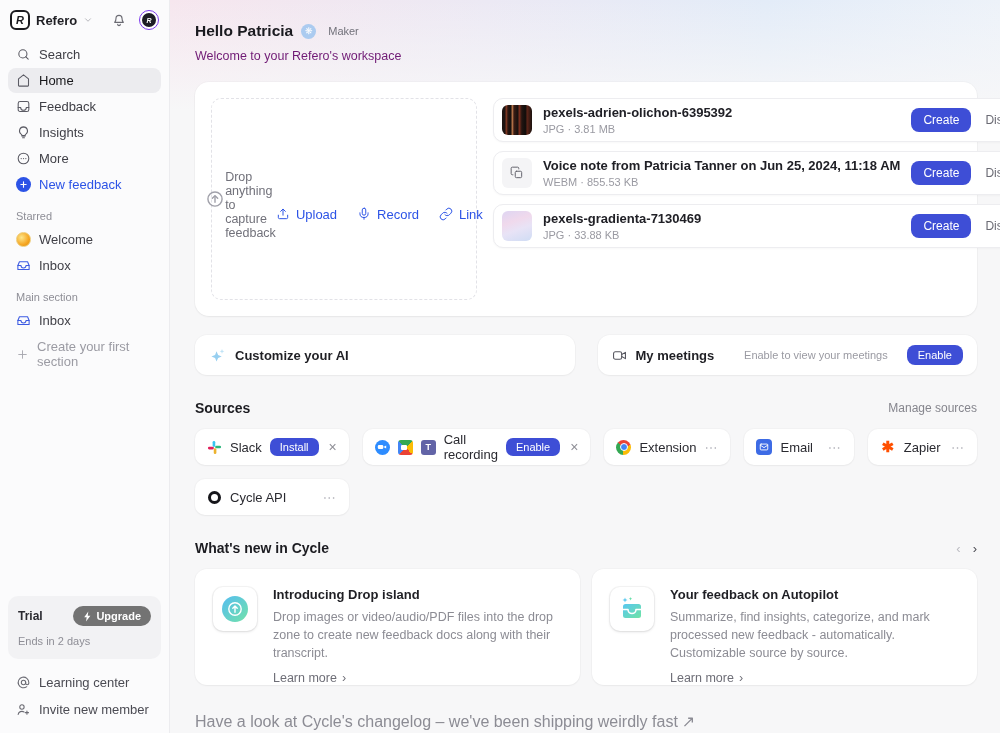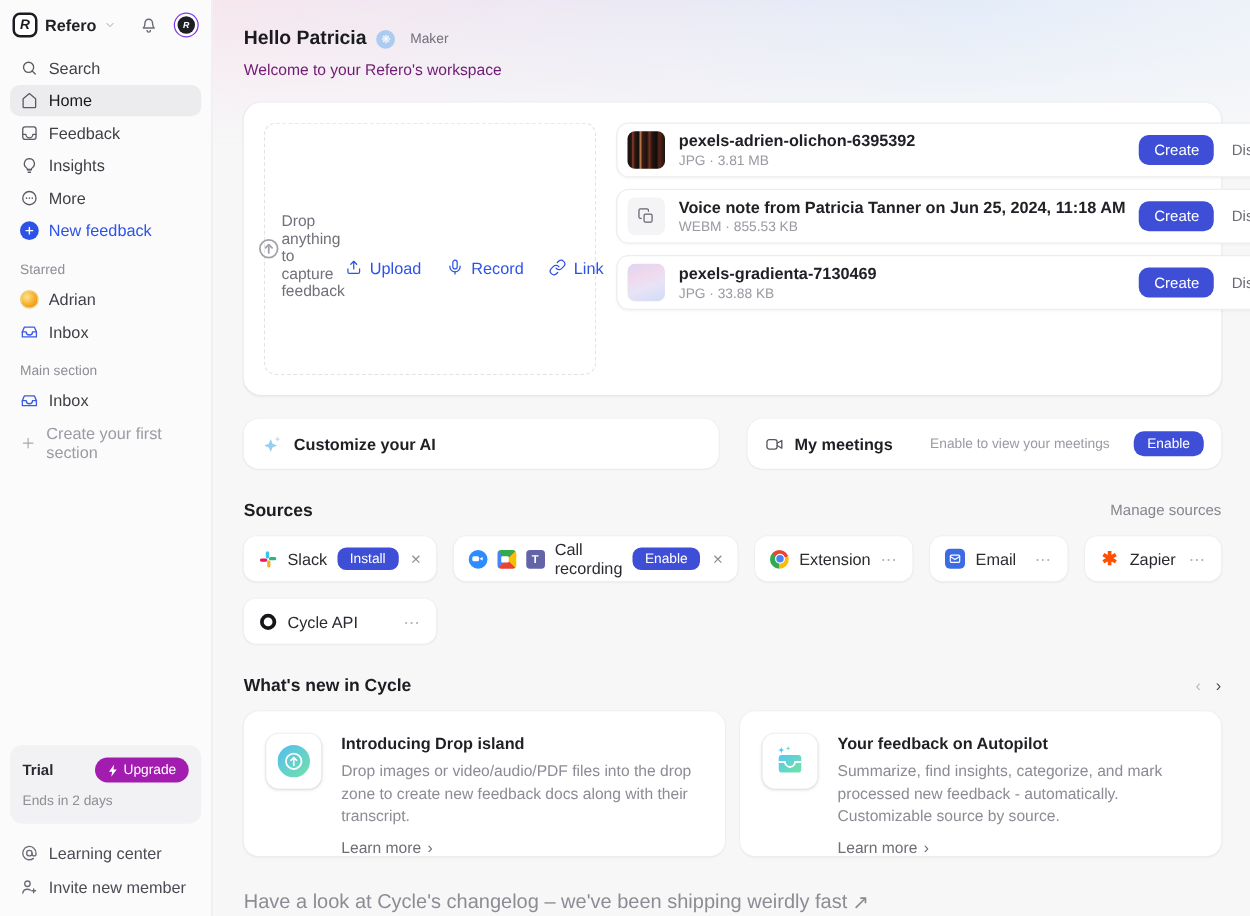--- a/index.html
+++ b/index.html
@@ -55,22 +55,22 @@
     border:1px solid #eecb77;
   }
   .inbox-ic { color:#3d5be2 !important; }
   .muted-item { color:#9b9ba3; }
   .muted-item .icn { color:#a6a6ad; }
   .trial-card { background:#f2f2f4; border-radius:10px; padding:10px 10px 12px; margin-top:auto; margin-bottom:10px; }
   .trial-row { display:flex; align-items:center; justify-content:space-between; }
   .trial-title { font-size:12px; font-weight:600; color:#2a2a30; }
   .upgrade-btn {
     display:flex; align-items:center; gap:4px;
-    background:#a21caf; color:#fff; border:none; border-radius:999px;
-    font-size:11px; font-weight:400; padding:4px 10px; cursor:pointer;
+    background:#737373; color:#fff; border:none; border-radius:999px;
+    font-size:11px; font-weight:700; padding:4px 10px; cursor:pointer;
     font-family:"Liberation Sans",sans-serif;
   }
   .trial-ends { font-size:11px; color:#8e8e96; margin-top:9px; }
   .foot-item { display:flex; align-items:center; gap:8px; padding:6px 8px; font-size:13px; color:#4b4b53; cursor:pointer; }
   .foot-item .icn { color:#6b6b73; }
 
   
   .main { flex:1; position:relative; overflow:hidden; height:733px; }
   .hero-bg {
     position:absolute; top:0; left:0; right:0; height:115px; pointer-events:none;
@@ -254,21 +254,21 @@
         <svg width="9" height="9" viewBox="0 0 24 24" style="stroke:#fff;fill:none;stroke-width:3;stroke-linecap:round">
             <path d="M12 5v14M5 12h14"></path>
           </svg>
       </span>
       <span>New feedback</span>
     </div>
 
     <div class="section-label">Starred</div>
     <div class="nav-item">
       <span class="adrian-av"></span>
-      <span>Adrian</span>
+      <span>Welcome</span>
     </div>
     <div class="nav-item">
       <svg class="icn inbox-ic" width="15" height="15" viewBox="0 0 24 24">
           <path d="M3 12l2.5-6h13L21 12v6.5H3z"></path>
           <path d="M3 12h5a4 4 0 0 0 8 0h5"></path>
         </svg>
       <span>Inbox</span>
     </div>
 
     <div class="section-label">Main section</div>

